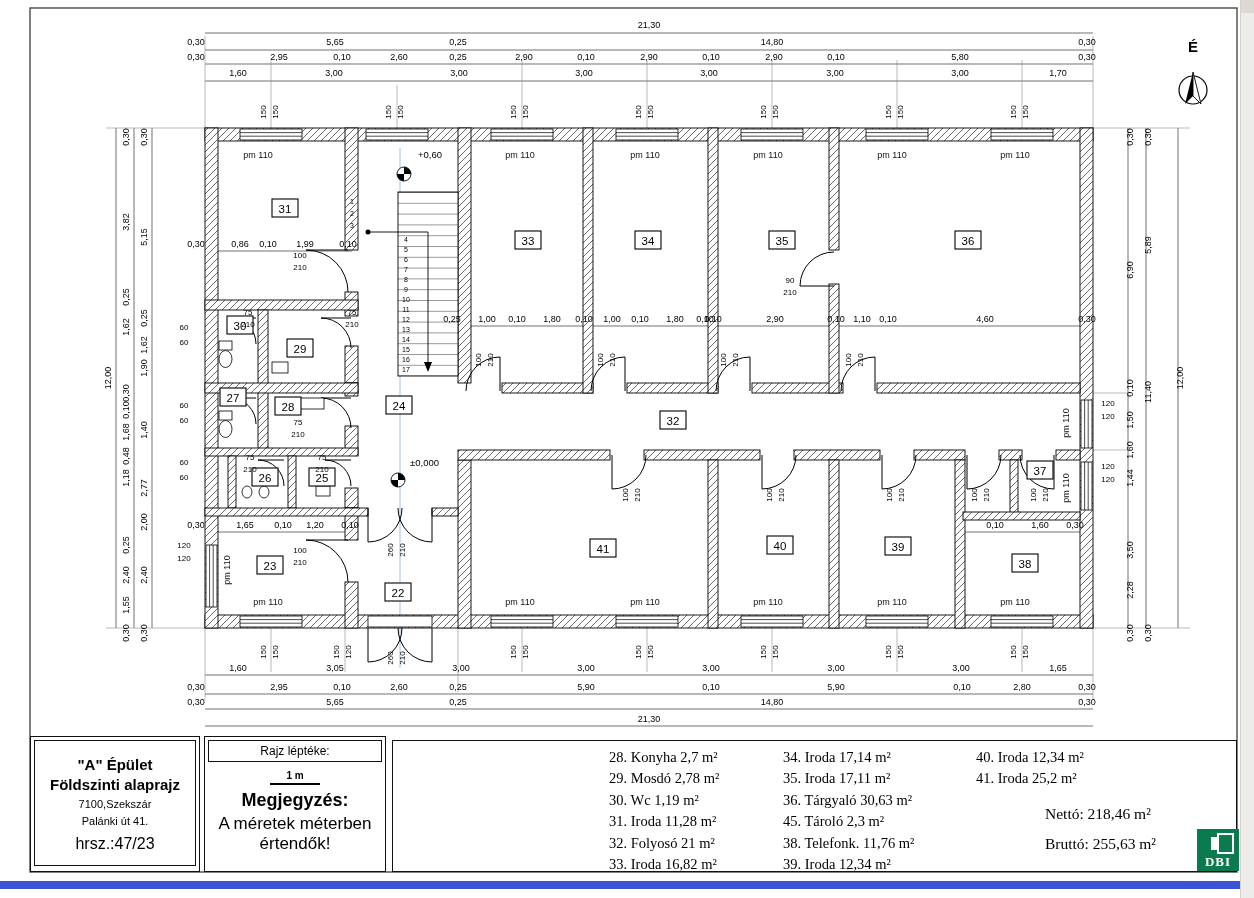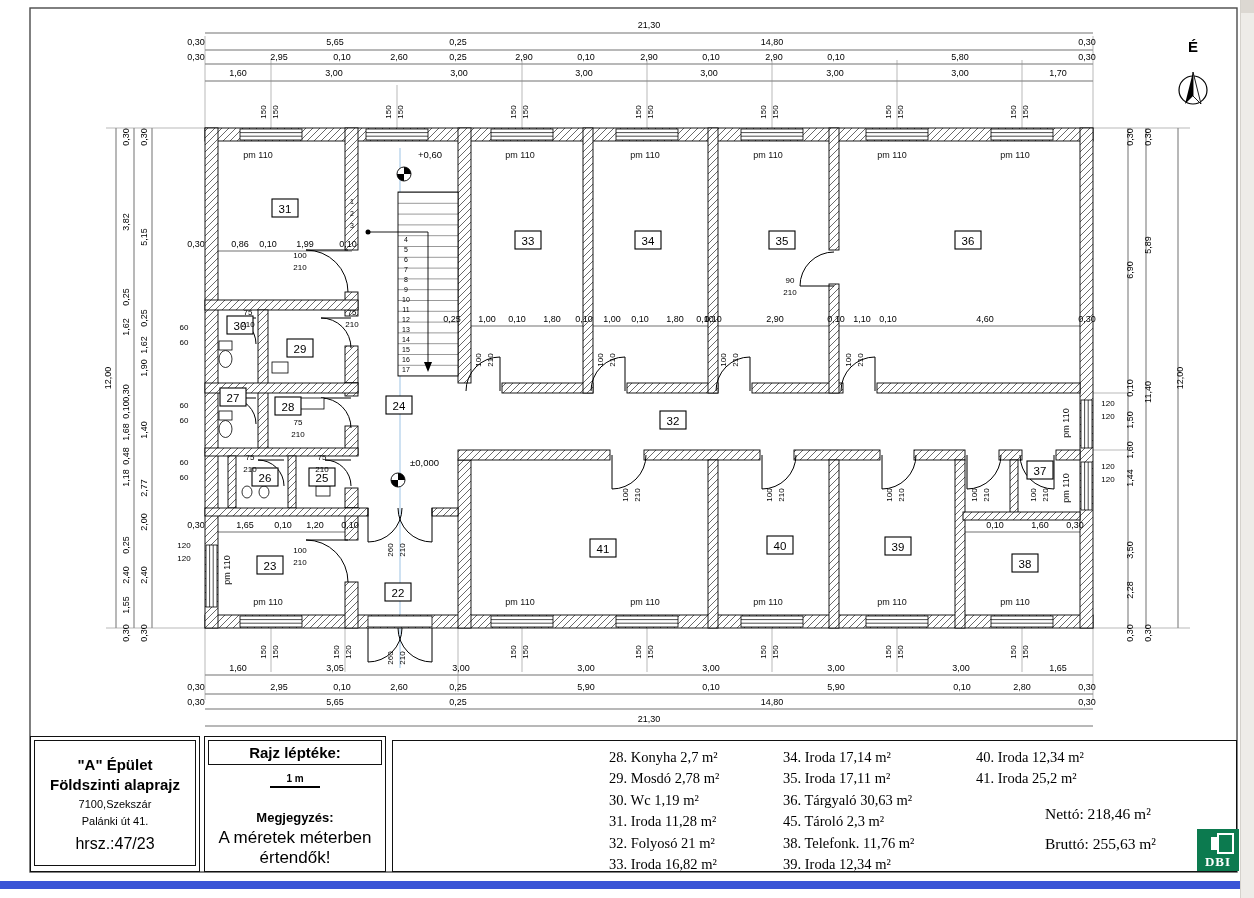--- a/index.html
+++ b/index.html
@@ -31,23 +31,23 @@
   .north-label{font-size:15px;font-weight:bold;text-anchor:middle}
   .stairrect{fill:#fff;stroke:#000;stroke-width:.9}
 
   .tb{position:absolute;background:#fff;border:1.6px solid #111;box-sizing:border-box}
   .box1{left:30px;top:736px;width:170px;height:136px}
   .box1-inner{border:1px solid #111;margin:3px;height:124px;display:flex;flex-direction:column;align-items:center;justify-content:center;text-align:center}
   .b1-l1,.b1-l2{font-weight:bold;font-size:15px;line-height:20px}
   .b1-l3,.b1-l4{font-size:11px;line-height:15px;margin-top:2px}
   .b1-l5{font-size:16px;line-height:14px;margin-top:8px}
   .box2{left:204px;top:736px;width:182px;height:136px;text-align:center}
-  .scale-head{margin:3px;border:1.5px solid #111;font-weight:bold;font-size:15px;padding:3px 0}
+  .scale-head{margin:3px;border:1.5px solid #111;font-weight:normal;font-size:12px;padding:3px 0}
   .scale-val{font-weight:bold;font-size:10px;margin:2px auto 4px;display:inline-block;border-bottom:2px solid #000;padding:0 16px 2px}
-  .note-head{font-weight:bold;font-size:13px;margin-top:18px}
+  .note-head{font-weight:bold;font-size:18px;margin-top:1px}
   .note-text{font-size:17px;margin-top:3px;padding:0 10px}
   .legendbox{left:392px;top:740px;width:845px;height:132px;font-family:"Liberation Serif",serif;font-size:14.5px}
   .lcol{position:absolute;top:6px;line-height:21.4px;white-space:nowrap}
   .lc1{left:22px}.lc2{left:216px}.lc3{left:390px}.lc4{left:583px}
   .totals{position:absolute;left:652px;top:58px;font-size:15.5px;line-height:30px;white-space:nowrap}
   .logo{position:absolute;left:804px;top:88px;width:42px;height:42px;background:#0c7a4f}
   .logo-txt{position:absolute;bottom:1px;width:100%;text-align:center;font:bold 13px "Liberation Serif",serif;color:#fff;letter-spacing:1px}
   .logo-glyph{position:absolute;right:5px;top:4px;width:13px;height:17px;border:2px solid #fff}
   .logo-leaf{position:absolute;left:-8px;top:2px;width:6px;height:13px;background:#fff}
   .bluebar{position:absolute;left:0;top:881px;width:1242px;height:8px;background:#3b55d6}

